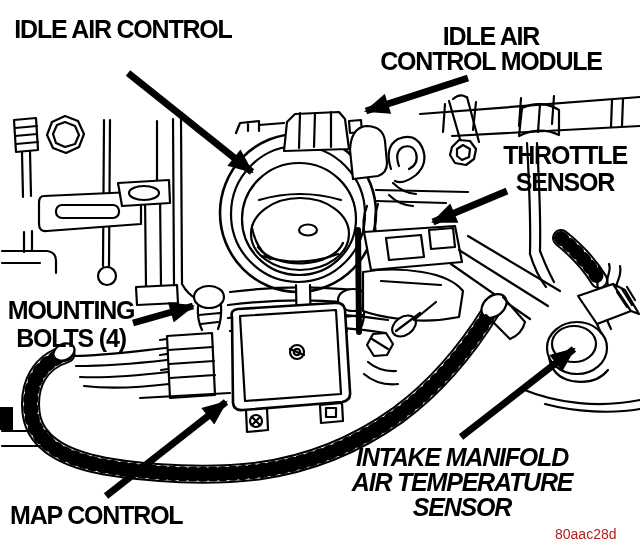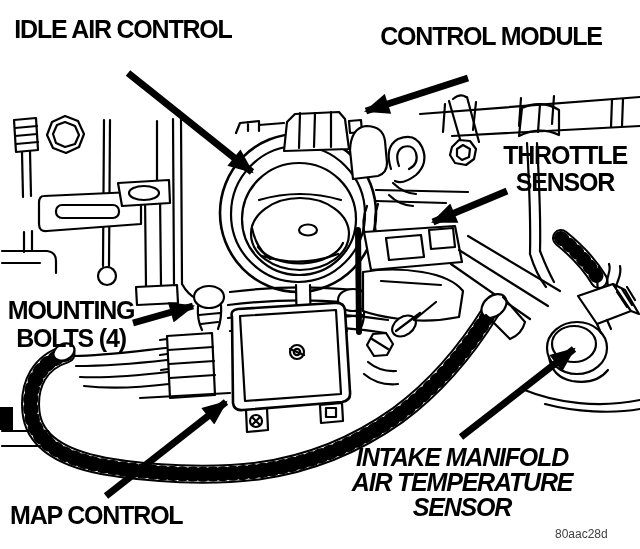--- a/index.html
+++ b/index.html
@@ -9,21 +9,21 @@
   }
   .stage{position:absolute;left:0;top:0;width:640px;height:549px;border-radius:6px;}
   svg.art{position:absolute;left:0;top:0;}
   .callout{
     position:absolute;font-weight:bold;font-size:25px;line-height:25px;
     letter-spacing:-1.2px;color:#000;text-align:center;white-space:nowrap;
   }
   .callout span{display:block;}
   .callout.left-align{text-align:left;}
   .figcode{
-    position:absolute;font-size:12px;font-weight:normal;color:#404040;
+    position:absolute;font-size:14px;font-weight:normal;color:#b91c1c;
     letter-spacing:0;line-height:14px;
   }
 </style>
 </head>
 <body>
 
 <div class="stage">
 
   <svg class="art" width="640" height="549" viewBox="0 0 640 549">
     <defs>
@@ -204,20 +204,21 @@
       <line x1="106" y1="496" x2="226" y2="402" marker-end="url(#ah)"></line>
       <line x1="461" y1="437" x2="574" y2="349" marker-end="url(#ah)"></line>
     </g>
   </svg>
 
   <div class="callout" style="left:6px;top:17px;width:234px;">
     <span>IDLE AIR CONTROL</span>
   </div>
 
   <div class="callout" style="left:370px;top:24px;width:242px;">
+    <span>IDLE AIR</span>
     <span>CONTROL MODULE</span>
   </div>
 
   <div class="callout" style="left:492px;top:142px;width:146px;line-height:27px;">
     <span>THROTTLE</span>
     <span>SENSOR</span>
   </div>
 
   <div class="callout" style="left:-2px;top:296px;width:146px;line-height:28px;">
     <span>MOUNTING</span>

